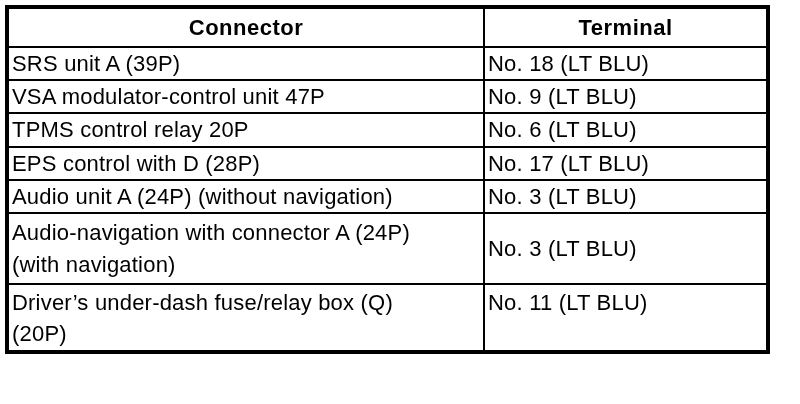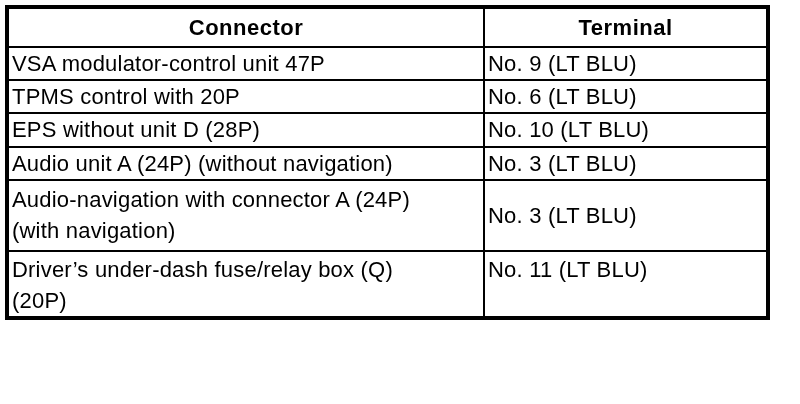--- a/index.html
+++ b/index.html
@@ -71,30 +71,34 @@
       <col class="col-terminal">
     </colgroup>
     <thead>
       <tr class="header-row">
         <th>Connector</th>
         <th>Terminal</th>
       </tr>
     </thead>
     <tbody>
       <tr class="row-std">
+        <td>SRS unit A (39P)</td>
+        <td>No. 18 (LT BLU)</td>
+      </tr>
+      <tr class="row-std">
         <td>VSA modulator-control unit 47P</td>
         <td>No. 9 (LT BLU)</td>
       </tr>
       <tr class="row-std">
-        <td>TPMS control with 20P</td>
+        <td>TPMS control relay 20P</td>
         <td>No. 6 (LT BLU)</td>
       </tr>
       <tr class="row-std">
-        <td>EPS without unit D (28P)</td>
-        <td>No. 10 (LT BLU)</td>
+        <td>EPS control with D (28P)</td>
+        <td>No. 17 (LT BLU)</td>
       </tr>
       <tr class="row-std">
         <td>Audio unit A (24P) (without navigation)</td>
         <td>No. 3 (LT BLU)</td>
       </tr>
       <tr class="row-tall">
         <td>Audio-navigation with connector A (24P)
 (with navigation)</td>
         <td>No. 3 (LT BLU)</td>
       </tr>

